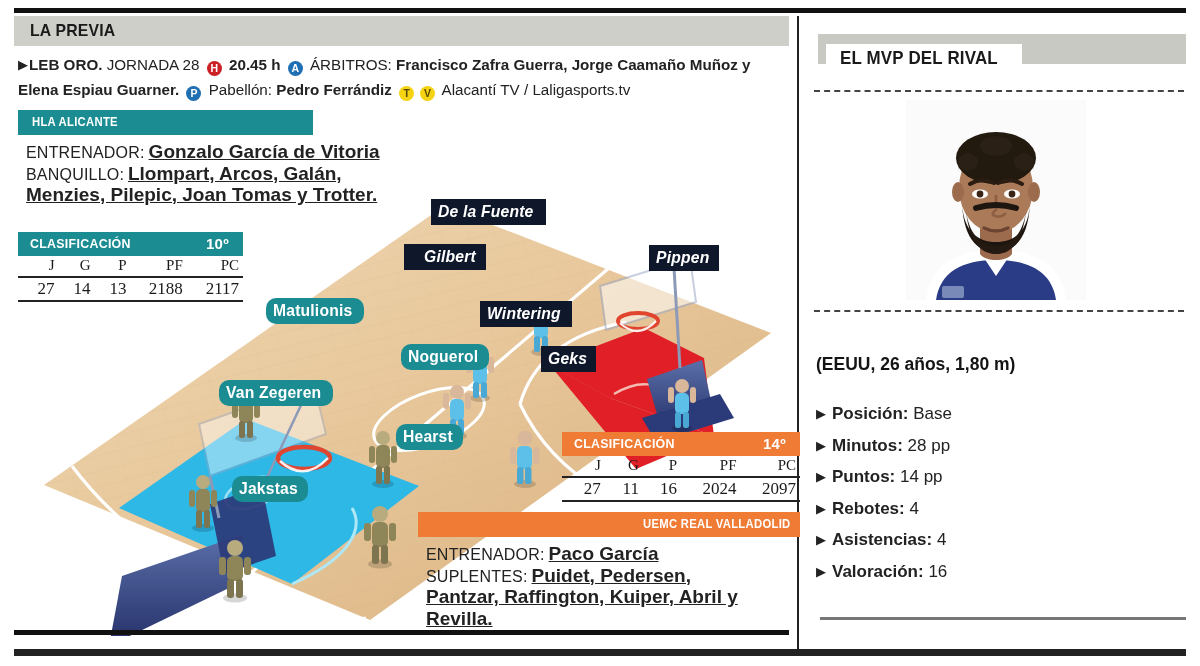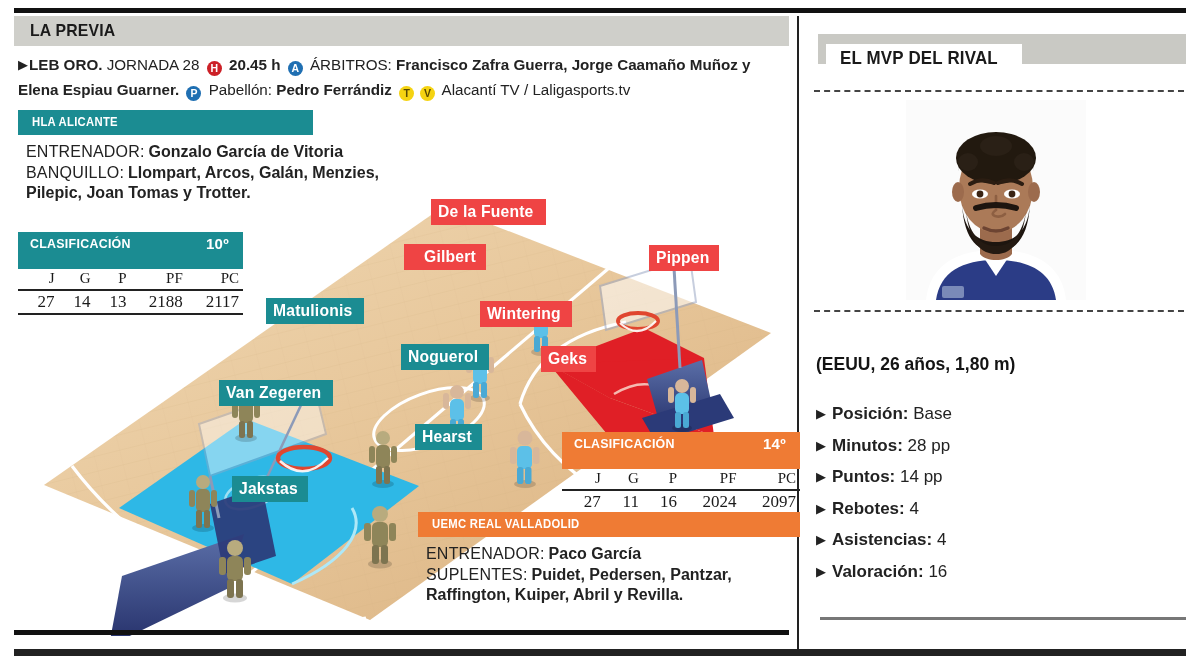--- a/index.html
+++ b/index.html
@@ -50,30 +50,30 @@
 
   
   .teambar{
     position:absolute;height:25px;color:#fff;
     font-size:12px;font-weight:bold;letter-spacing:.3px;
     line-height:25px;padding-left:14px;box-sizing:border-box;
     font-family:"Liberation Sans Narrow","Liberation Sans",sans-serif;
   }
   .teambar span{display:inline-block;transform:scaleX(.94);transform-origin:left center;}
   .teambar.teal{background:#1b8c92;}
-  .teambar.orange{background:#ef7b34;}
+  .teambar.orange{background:#ef7b34;text-align:right;}
 
   .staff{position:absolute;font-size:14.2px;line-height:20.5px;color:#222;width:370px;}
   .staff .lbl{font-size:16px;letter-spacing:.2px;}
-  .staff b{font-weight:bold;font-size:16px;}
+  .staff b{font-weight:bold;font-size:19px;text-decoration:underline;}
 
   
   .clasif{position:absolute;}
   .clasif .hdr{
-    height:37px;color:#fff;font-size:13.2px;font-weight:bold;
+    height:24px;color:#fff;font-size:13.2px;font-weight:bold;
     line-height:23px;position:relative;letter-spacing:.3px;
     font-family:"Liberation Sans Narrow","Liberation Sans",sans-serif;
   }
   .clasif .hdr .t{position:absolute;left:12px;top:0;transform:scaleX(.94);transform-origin:left center;}
   .clasif .hdr .pos{position:absolute;right:14px;top:0;font-size:15px;}
   .clasif.teal .hdr{background:#1b8c92;}
   .clasif.orange .hdr{background:#ef7b34;}
   .clasif table{border-collapse:collapse;width:100%;}
   .clasif td{
     text-align:right;font-size:17px;color:#1a1a1a;padding:1px 4px 1px 0;
@@ -92,22 +92,22 @@
   .court-svg{position:absolute;left:0;top:0;}
 
   .plabel{
     position:absolute;color:#fff;font-weight:bold;
     font-size:16.5px;line-height:21px;padding:2px 7px 3px 7px;
     white-space:nowrap;
     font-family:"Liberation Sans Narrow","Liberation Sans",sans-serif;
     letter-spacing:.2px;
   }
   .plabel span{display:inline-block;transform:scaleX(.95);transform-origin:left center;}
-  .plabel.teal{background:#1b8c92;}
-  .plabel.orange{background:#ef4444;}
+  .plabel.teal{background:#1b8c92;border-radius:10px;}
+  .plabel.orange{background:#0f172a;font-style:italic;}
 
   
   .right{position:absolute;left:810px;top:16px;width:376px;height:615px;}
   .mvp-graybar{position:absolute;left:8px;top:18px;width:368px;height:30px;background:#c9c9c4;}
   .mvp-title-bg{
     position:absolute;left:16px;top:28px;height:28px;background:#fff;
     padding:0 14px 0 14px;line-height:28px;
   }
   .mvp-title{
     font-size:18px;font-weight:bold;color:#1a1a1a;letter-spacing:.2px;
@@ -363,21 +363,21 @@
       </svg>
 
       <div class="plabel teal" style="left:252px;top:162px;">
         <span>Matulionis</span></div>
       <div class="plabel teal" style="left:205px;top:244px;">
         <span>Van Zegeren</span></div>
       <div class="plabel teal" style="left:218px;top:340px;">
         <span>Jakstas</span></div>
       <div class="plabel teal" style="left:387px;top:208px;">
         <span>Noguerol</span></div>
-      <div class="plabel teal" style="left:401px;top:288px;text-align:center;">
+      <div class="plabel teal" style="left:382px;top:288px;text-align:center;">
         <span>Hearst</span></div>
 
       <div class="plabel orange" style="left:417px;top:63px;">
         <span>De la Fuente</span></div>
       <div class="plabel orange" style="left:390px;top:108px;padding-left:20px;">
         <span>Gilbert</span></div>
       <div class="plabel orange" style="left:591px;top:109px;margin-left:44px;">
         <span>Pippen</span></div>
       <div class="plabel orange" style="left:466px;top:165px;">
         <span>Wintering</span></div>

